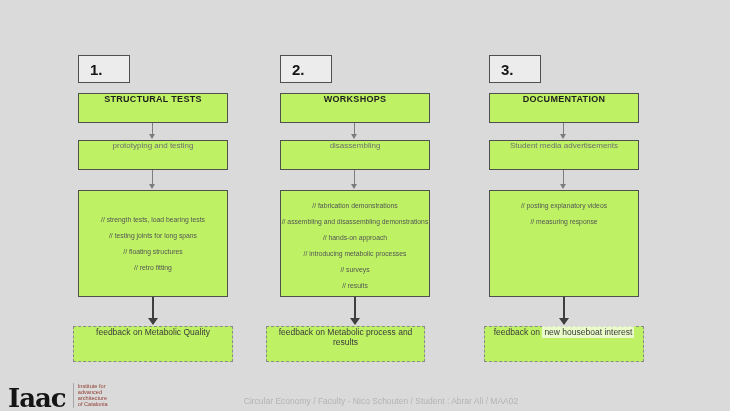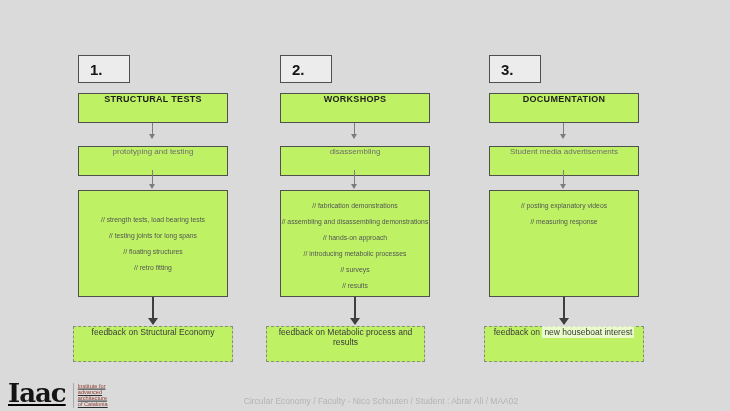--- a/index.html
+++ b/index.html
@@ -17,21 +17,21 @@
     box-sizing:border-box; text-align:center;
     display:flex; justify-content:center;
   }
   .numbox{
     position:absolute; left:0; top:0; width:52px; height:28px;
     background:#ececec; border:1px solid #4f4f4f; box-sizing:border-box;
     display:flex; align-items:center;
     font-size:15px; font-weight:bold; color:#141414; padding-left:11px;
   }
   .titlebox{top:38px; height:30px; font-size:9px; font-weight:bold; color:#1f1f1f; letter-spacing:.3px;}
-  .subbox{top:85px; height:30px; font-size:8px; color:#6e6e6e;margin-top:6px;}
+  .subbox{top:85px; height:30px; font-size:8px; color:#6e6e6e;}
   .detailsbox{
     top:135px; height:107px; display:block;
     font-size:6.8px; color:#555; line-height:16px;
     padding-top:7px;
   }
   .detailsbox.pad-more{padding-top:21px;}
   .detail-line{white-space:nowrap; text-align:center;}
   .feedbackbox{
     top:271px; left:-5px; width:160px; height:36px;
     border:1px dashed #8a8a8a; font-size:8.5px; color:#3a3a3a;
@@ -46,21 +46,21 @@
     border-top:5px solid #7d7d7d;
   }
   .arrow.a1{top:68px; height:15px;}
   .arrow.a2{top:115px; height:18px;}
   .arrow.a3{top:242px; height:27px; width:2px; left:73.5px; background:#3f3f3f;}
   .arrow.a3::after{
     left:-4px; border-left:5px solid transparent; border-right:5px solid transparent;
     border-top:7px solid #3f3f3f;
   }
 
-  .logo{position:absolute; left:8px; top:380px; display:flex; align-items:flex-start;text-decoration:underline;}
+  .logo{position:absolute; left:8px; top:380px; display:flex; align-items:flex-end;}
   .wordmark{
     font-family:"DejaVu Serif", serif; font-weight:bold;
     font-size:26px; line-height:1; letter-spacing:-1px; color:#141414;
   }
   .tagline{
     margin-left:7px; padding-left:5px; border-left:1px solid #9a9a9a;
     color:#8e3b2f; font-size:7px; line-height:1.1;
     transform:scale(.8); transform-origin:left center;
   }
   .tagline span{display:block;}
@@ -88,21 +88,21 @@
     </div>
     <div class="arrow a2"></div>
     <div class="box detailsbox pad-more">
       <div class="detail-line">// strength tests,  load bearing tests</div>
       <div class="detail-line">// testing joints for long spans</div>
       <div class="detail-line">// floating structures</div>
       <div class="detail-line">// retro fitting</div>
     </div>
     <div class="arrow a3"></div>
     <div class="box feedbackbox">
-      <span>feedback on Structural Economy</span>
+      <span>feedback on Metabolic Quality</span>
     </div>
   </div>
 
   <div class="col col2">
     <div class="numbox">
       <span>2.</span>
     </div>
     <div class="box titlebox">
       <span>WORKSHOPS</span>
     </div>

